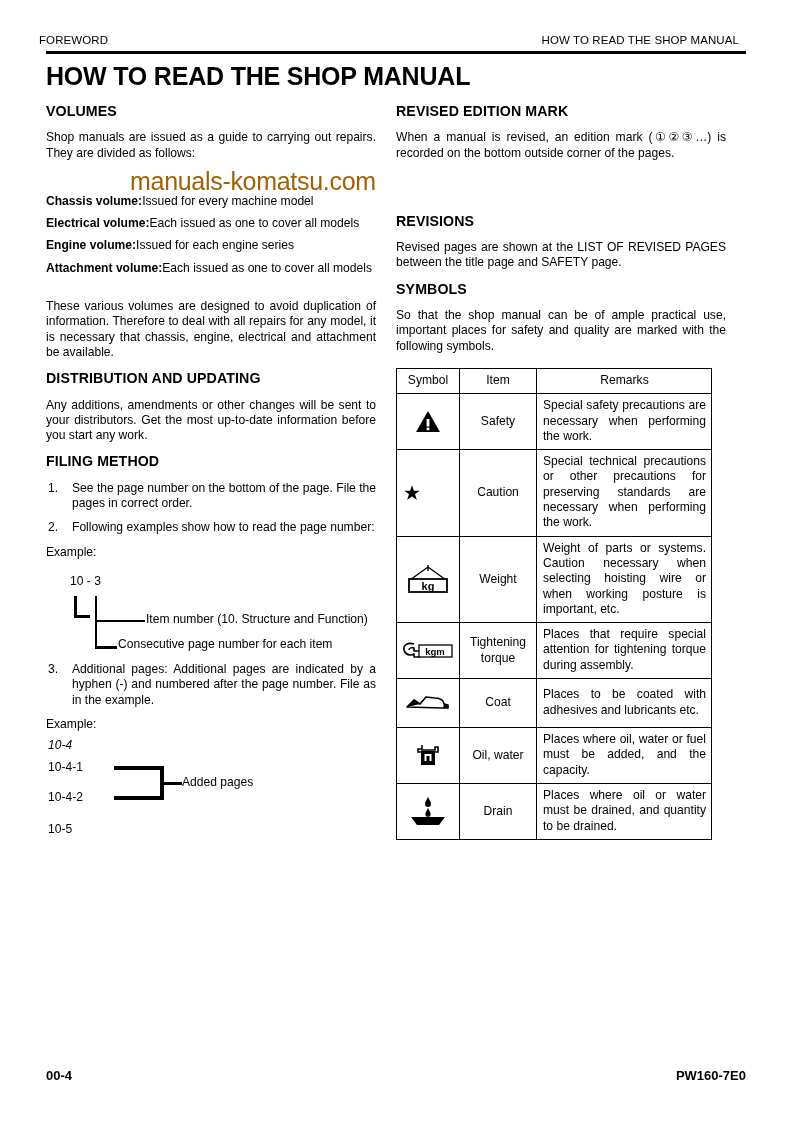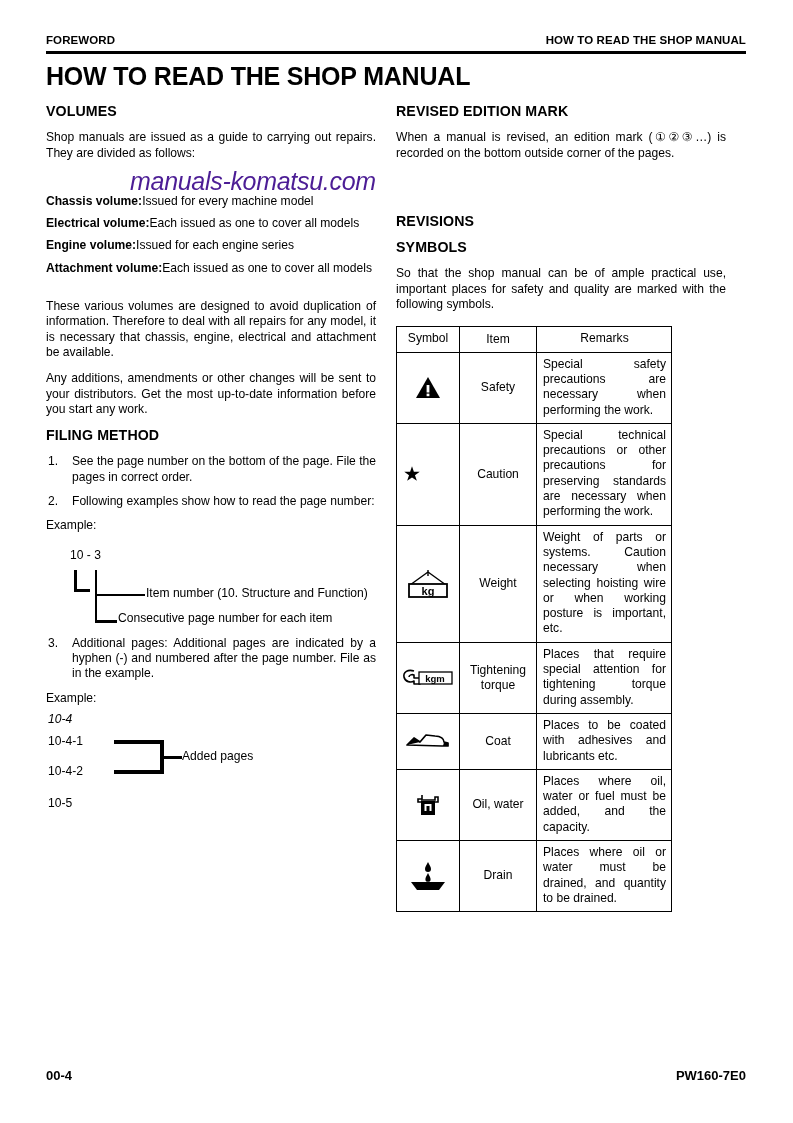--- a/index.html
+++ b/index.html
@@ -17,28 +17,28 @@
     height: 1123px;
     margin: 0 auto;
     background: #ffffff;
     overflow: hidden;
     box-sizing: border-box;
   }
 
   
   .run-head {
     position: absolute;
-    left: 46px;
+    left: 39px;
     top: 34px;
     width: 700px;
     display: flex;
     justify-content: space-between;
     align-items: flex-end;
     font-size: 11.5px;
-    font-weight: bold;
+    font-weight: normal;
     letter-spacing: 0.1px;
   }
   .run-rule {
     position: absolute;
     left: 46px;
     top: 51px;
     width: 700px;
     height: 3px;
     background: #000;
   }
@@ -164,21 +164,21 @@
   .ex2 .br-stub {
     position: absolute; left: 118px; top: 44px; width: 18px; height: 3px; background: #000;
   }
   .ex2 .br-lbl {
     position: absolute; left: 136px; top: 37px; font-size: 12.1px; white-space: nowrap;
   }
 
   
   table.symbols {
     border-collapse: collapse;
-    width: 276px;
+    width: 316px;
     margin-top: 14px;
     font-size: 12.1px;
   }
   table.symbols th,
   table.symbols td {
     border: 1px solid #000;
     padding: 0;
     vertical-align: middle;
   }
   table.symbols thead th {
@@ -198,25 +198,24 @@
     padding: 4px 0;
   }
   .symwrap.left { justify-content: flex-start; padding-left: 6px; }
 
   
   .watermark {
     position: absolute;
     left: 130px;
     top: 167px;
     font-size: 25px;
-    color: #4c1d95;
+    color: #a16207;
     letter-spacing: -0.3px;
     white-space: nowrap;
     z-index: 5;
-    font-style: italic;
   }
 
   
   .footer {
     position: absolute;
     left: 46px;
     bottom: 40px;
     width: 700px;
     display: flex;
     justify-content: space-between;
@@ -254,20 +253,21 @@
       <b>Engine volume:</b><span>Issued for each engine series</span>
     </div>
     <div class="defline">
       <b>Attachment volume:</b><span>Each issued as one to cover all models</span>
     </div>
 
     <div style="height:16px"></div>
 
     <p class="body">These various volumes are designed to avoid duplication of information. Therefore to deal with all repairs for any model, it is necessary that chassis, engine, electrical and attachment be available.</p>
 
+    <h2 class="sec sec-gap">DISTRIBUTION AND UPDATING</h2>
     <p class="body">Any additions, amendments or other changes will be sent to your distributors. Get the most up-to-date information before you start any work.</p>
 
     <h2 class="sec sec-gap">FILING METHOD</h2>
 
     <ul class="numlist">
       <li>
         <span class="num">1.</span>
         <span>See the page number on the bottom of the page. File the pages in correct order.</span>
       </li>
       <li>
@@ -312,20 +312,21 @@
   </div>
 
   <div class="col col-right">
 
     <h2 class="sec">REVISED EDITION MARK</h2>
     <p class="body">When a manual is revised, an edition mark (①②③…) is recorded on the bottom outside corner of the pages.</p>
 
     <div style="height:42px"></div>
 
     <h2 class="sec">REVISIONS</h2>
+    <p class="body">Revised pages are shown at the LIST OF REVISED PAGES between the title page and SAFETY page.</p>
 
     <h2 class="sec sec-gap">SYMBOLS</h2>
     <p class="body">So that the shop manual can be of ample practical use, important places for safety and quality are marked with the following symbols.</p>
 
     <table class="symbols">
       <thead>
         <tr>
           <th class="c-sym">Symbol</th>
           <th class="c-item">Item</th>
           <th class="c-rem" style="text-align:center">Remarks</th>

